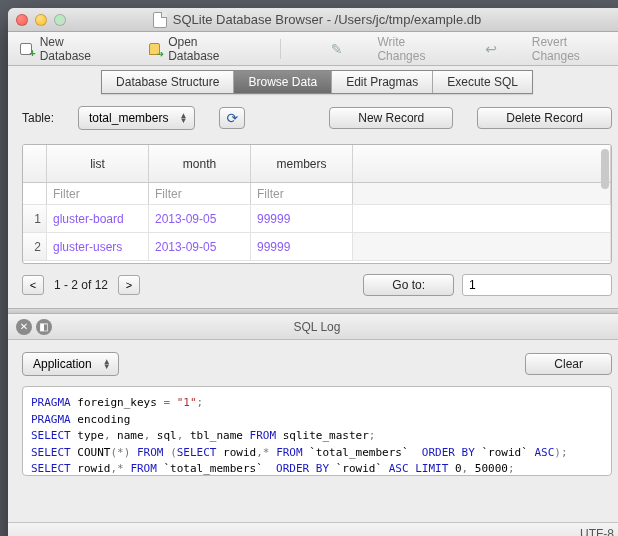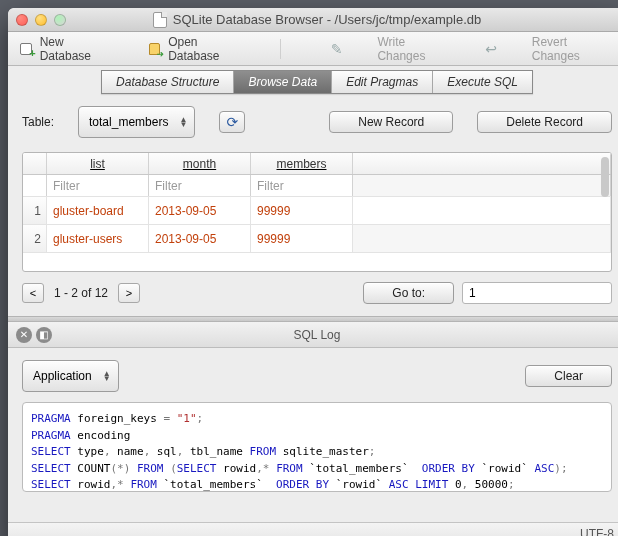--- a/index.html
+++ b/index.html
@@ -18,42 +18,42 @@
   .tool { display:flex; align-items:center; gap:6px; cursor: default; }
   .tool.disabled { color:#9d9d9d;gap:32px; }
   .ticon{ width:16px; height:16px; display:inline-block; position:relative;}
   .ticon.newdb::before{content:'';position:absolute;inset:2px;border:1px solid #7a7a7a;background:#fff;border-radius:2px;}
   .ticon.newdb::after{content:'+';position:absolute;right:-2px;bottom:-2px;color:#3b9b3b;font-weight:bold;font-size:11px;}
   .ticon.opendb::before{content:'';position:absolute;inset:2px;border:1px solid #b68a2a;background:#f8d36a;border-radius:2px 2px 0 0;}
   .ticon.opendb::after{content:'➜';position:absolute;right:-2px;bottom:-2px;color:#3b9b3b;font-size:9px;}
   .ticon.write::before{content:'✎';position:absolute;left:1px;top:0;color:#9aa;font-size:14px;}
   .ticon.revert::before{content:'↩';position:absolute;left:1px;top:0;color:#9aa;font-size:14px;}
   .tabbar { height: 28px; display:flex; justify-content:center; align-items:flex-end; padding-top:6px; }
-  .tabs { display:flex; border:1px solid #8a8a8a; border-radius:0; overflow:hidden; background:linear-gradient(#fdfdfd,#e4e4e4); box-shadow: 0 1px 1px rgba(0,0,0,0.1); font-style: italic;}
+  .tabs { display:flex; border:1px solid #8a8a8a; border-radius:0; overflow:hidden; background:linear-gradient(#fdfdfd,#e4e4e4); box-shadow: 0 1px 1px rgba(0,0,0,0.1);}
   .tab { padding: 4px 14px; font-size:12px; color:#333; border-right:1px solid #a7a7a7; cursor:default;}
   .tab:last-child{border-right:none;}
   .tab.active { background: linear-gradient(#8f8f8f,#6d6d6d); color:#fff; }
   .content { padding: 12px 14px 8px; flex:0 0 auto; }
   .toprow { display:flex; align-items:center; gap:24px; }
   .label { color:#222; }
-  .dropdown { display:inline-flex; align-items:center; background: linear-gradient(#fdfdfd,#e2e2e2); border:1px solid #9c9c9c; border-radius:4px; padding: 2px 4px 2px 10px; height:32px; gap:8px; box-shadow: inset 0 1px 0 #fff;}
+  .dropdown { display:inline-flex; align-items:center; background: linear-gradient(#fdfdfd,#e2e2e2); border:1px solid #9c9c9c; border-radius:4px; padding: 2px 4px 2px 10px; height:24px; gap:8px; box-shadow: inset 0 1px 0 #fff;}
   .dropdown .arrows{width:14px;display:flex;flex-direction:column;align-items:center;line-height:5px;font-size:8px;color:#555;}
   .btn { background: linear-gradient(#fdfdfd,#e2e2e2); border:1px solid #9c9c9c; border-radius:4px; padding: 3px 28px; height:22px; font-size:12px; color:#222; box-shadow: inset 0 1px 0 #fff; cursor:default;}
   .iconbtn{width:26px;padding:0;display:inline-flex;align-items:center;justify-content:center;}
   .recycle{font-size:14px;color:#2c5aa0;}
   .spacer{flex:1;}
   .tablewrap { margin-top:14px; border:1px solid #b6b6b6; border-radius:3px; background:#fff; position:relative; height:120px; overflow:hidden;}
-  .gridhead{display:flex;background:linear-gradient(#fdfdfd,#efefef);border-bottom:1px solid #c8c8c8;height:22px;text-decoration:underline;}
+  .gridhead{display:flex;background:linear-gradient(#fdfdfd,#efefef);border-bottom:1px solid #c8c8c8;height:38px;}
   .gh{border-right:1px solid #d2d2d2;display:flex;align-items:center;justify-content:center;font-size:12px;color:#333;}
   .gh.rownum{width:24px;}
   .gh.col{flex:0 0 102px;}
   .filterrow{display:flex;height:22px;background:#fff;border-bottom:1px solid #e3e3e3;}
   .filterrow .gh{justify-content:flex-start;padding-left:6px;color:#9a9a9a;}
   .datarow{display:flex;height:28px;border-bottom:1px solid #e3e3e3;}
-  .cell{border-right:1px solid #e3e3e3;display:flex;align-items:center;padding-left:6px;font-size:12px;color:#c2410c;}
+  .cell{border-right:1px solid #e3e3e3;display:flex;align-items:center;padding-left:6px;font-size:12px;color:#8b5cf6;}
   .cell.rownum{width:24px;justify-content:center;background:linear-gradient(#fdfdfd,#f0f0f0);color:#555;}
   .cell.col{flex:0 0 102px;}
   .rest{flex:1;background:#f6f6f6;}
   .datarow:nth-child(odd) .rest{background:#fff;}
   .gridhead .rest{background:linear-gradient(#fdfdfd,#efefef);}
   .scrollbar{position:absolute;right:2px;top:4px;width:8px;height:40px;background:#c9c9c9;border-radius:4px;}
   .pager{display:flex;align-items:center;gap:10px;margin-top:10px;}
   .sqbtn{width:22px;height:20px;border:1px solid #a8a8a8;border-radius:3px;background:linear-gradient(#fdfdfd,#e6e6e6);display:flex;align-items:center;justify-content:center;font-size:11px;cursor:default;}
   .pagetext{font-size:12px;color:#222;}
   .goto{display:flex;align-items:center;gap:8px;}

